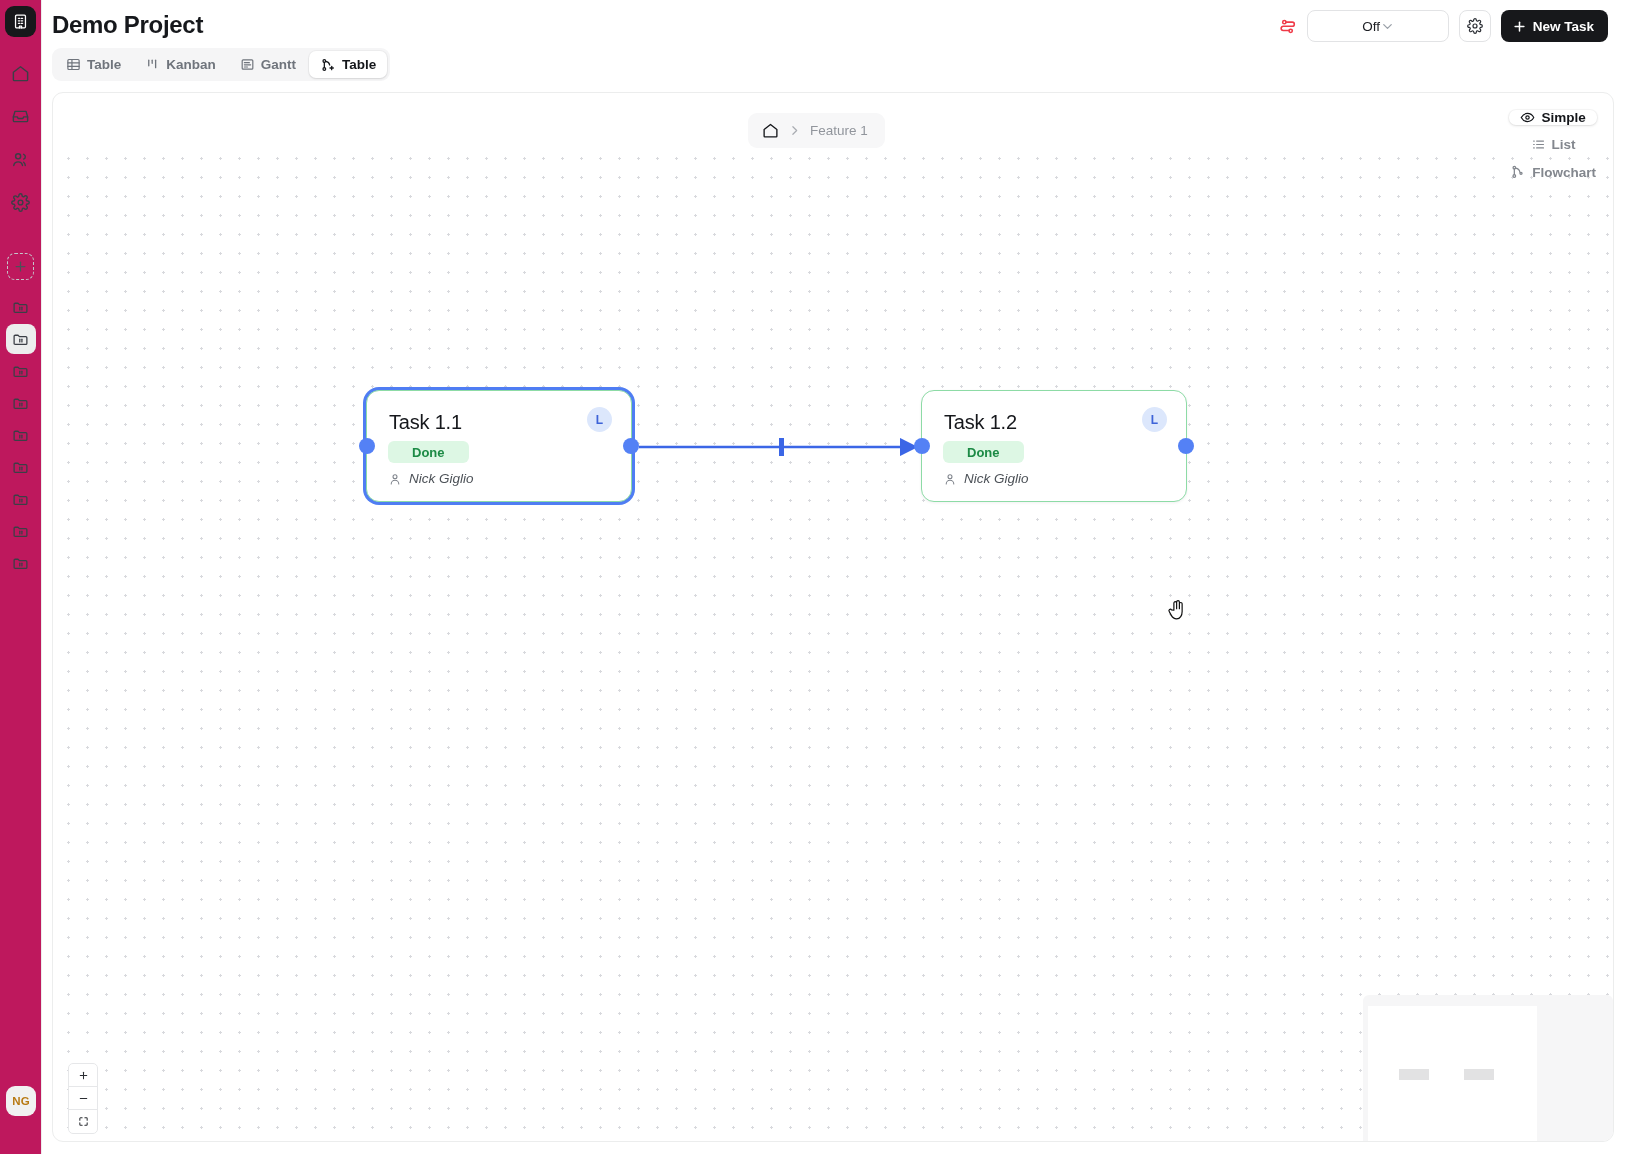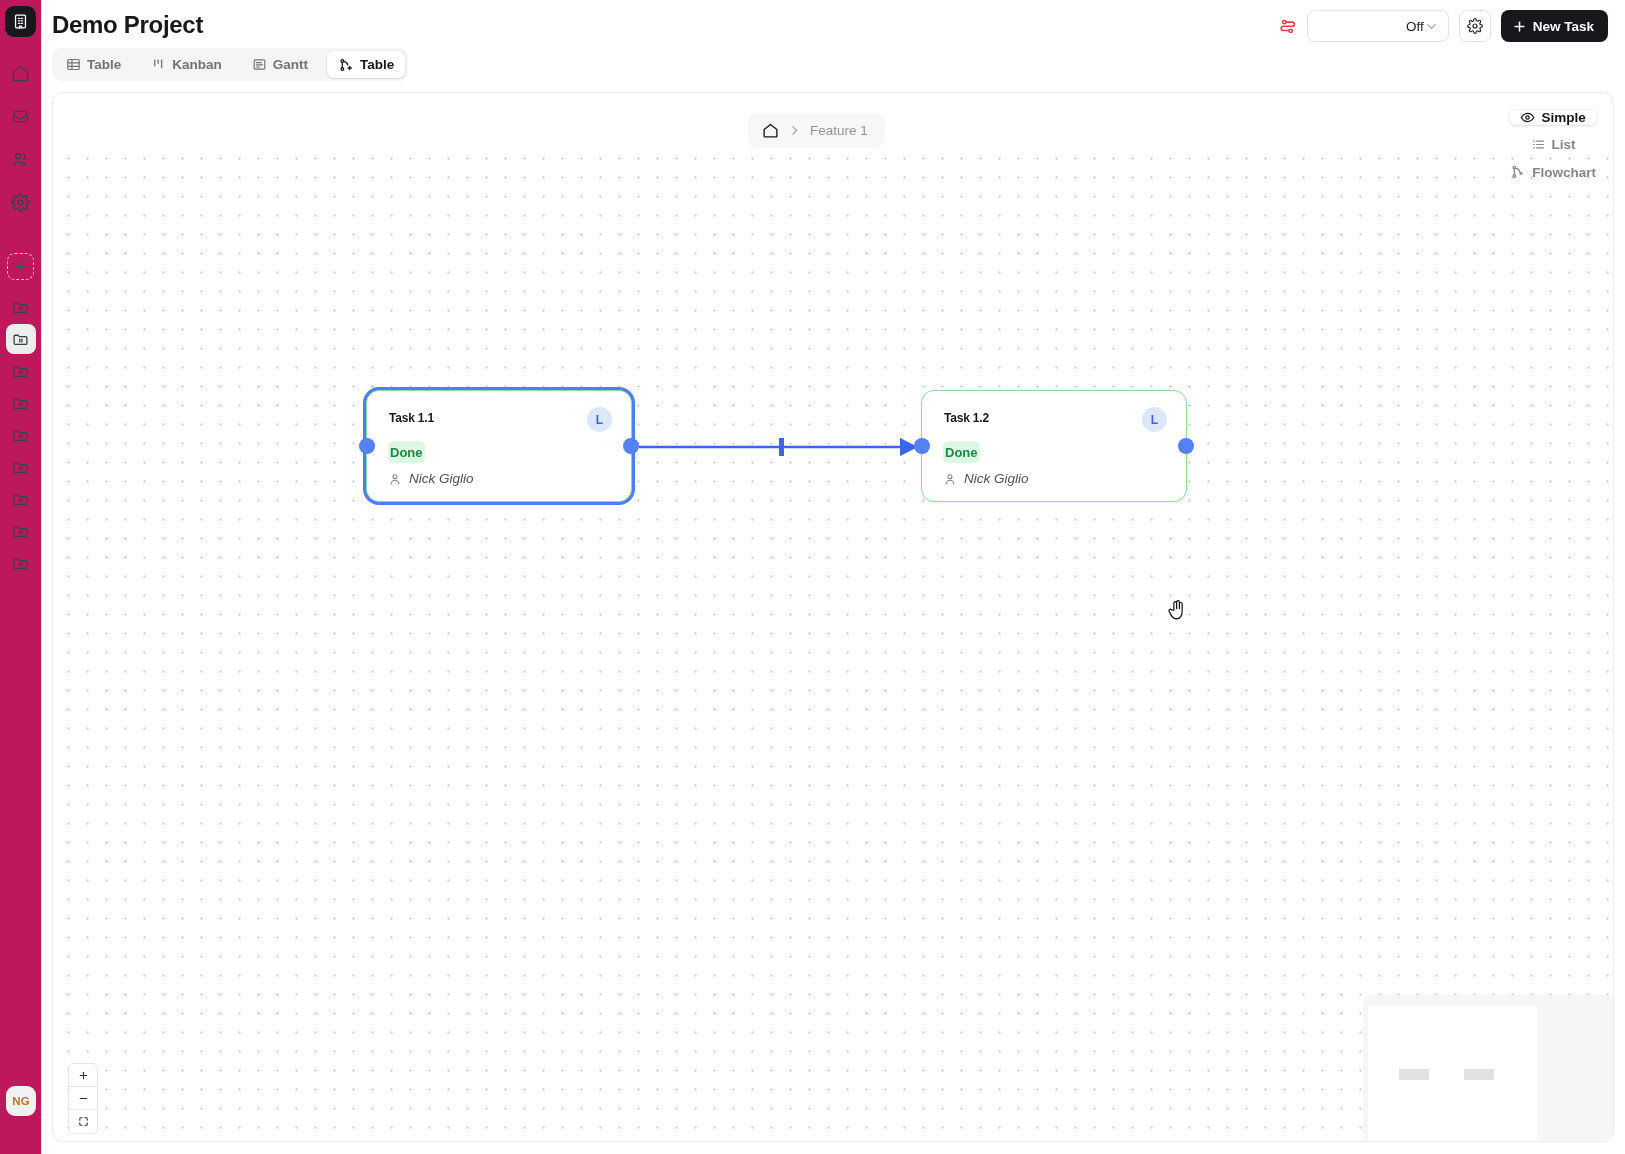--- a/index.html
+++ b/index.html
@@ -60,41 +60,41 @@
   }
   .proj-title {
     position: absolute; left: 10px; top: 11px;
     font-size: 24px; font-weight: 700; color: #16181c;
     letter-spacing: -.3px;
   }
   .viewtabs {
     position: absolute; left: 10px; top: 48px;
     height: 33px; background: #f5f5f6; border-radius: 9px;
     display: flex; align-items: flex-start; padding: 3px;
-    gap: 8px;
+    gap: 2px;
   }
   .vtab {
     height: 27px; padding: 0 11px; border-radius: 7px;
     display: flex; align-items: center; gap: 6px;
     font-size: 13.5px; font-weight: 600; color: #6f747c;
   }
   .vtab.active {
     background: #ffffff; color: #14161a;
     box-shadow: 0 1px 2px rgba(0,0,0,.10), 0 0 0 1px rgba(0,0,0,.03);
   }
 
   .hdr-right {
     position: absolute; right: 17px; top: 10px;
     display: flex; align-items: center; gap: 10px;
   }
   .sync-icon { color: #ef3a48; display: flex; align-items: center; }
   .select-box {
     width: 142px; height: 32px; border: 1px solid #e2e3e5;
     border-radius: 8px; background: #fff;
-    display: flex; align-items: center; justify-content: flex-end;
+    display: flex; align-items: center; justify-content: center;
     padding: 0 9px 0 11px;
     font-size: 13.5px; color: #1d1f24;
   }
   .gear-btn {
     width: 32px; height: 32px; border: 1px solid #e2e3e5;
     border-radius: 8px; background: #fff;
     display: flex; align-items: center; justify-content: center;
     color: #2a2d33;
   }
   .newtask-btn {
@@ -152,32 +152,32 @@
     width: 266px; height: 112px;
     background: #ffffff; border-radius: 13px;
     border: 1.6px solid #8ddba6;
     box-shadow: 0 1px 3px rgba(16,24,40,.06);
   }
   .node.selected {
     box-shadow: 0 0 0 3px #4f7df3, 0 1px 3px rgba(16,24,40,.06);
   }
   .node-title {
     position: absolute; left: 22px; top: 20px;
-    font-size: 12px; font-weight: 700; color: #16181c; letter-spacing: -.2px;
+    font-size: 20px; font-weight: 400; color: #16181c; letter-spacing: -.2px;
   }
   .node-badge {
     position: absolute; right: 19px; top: 16px;
     width: 25px; height: 25px; border-radius: 50%;
     background: #dce7fc; color: #3d63d8;
     font-size: 12px; font-weight: 600;
     display: flex; align-items: center; justify-content: center;
   }
   .node-status {
     position: absolute; left: 21px; top: 50px;
-    height: 22px; padding: 0 2px; border-radius: 6px;
+    height: 22px; padding: 0 24px; border-radius: 6px;
     background: #ddf7e4; color: #1c8a45;
     font-size: 13px; font-weight: 600;
     display: flex; align-items: center;
   }
   .node-assignee {
     position: absolute; left: 21px; top: 80px;
     display: flex; align-items: center; gap: 7px;
     font-size: 13.5px; color: #4c5157; font-style: italic;
   }
   .node-assignee .ic { color: #7c8189; display: flex; }

